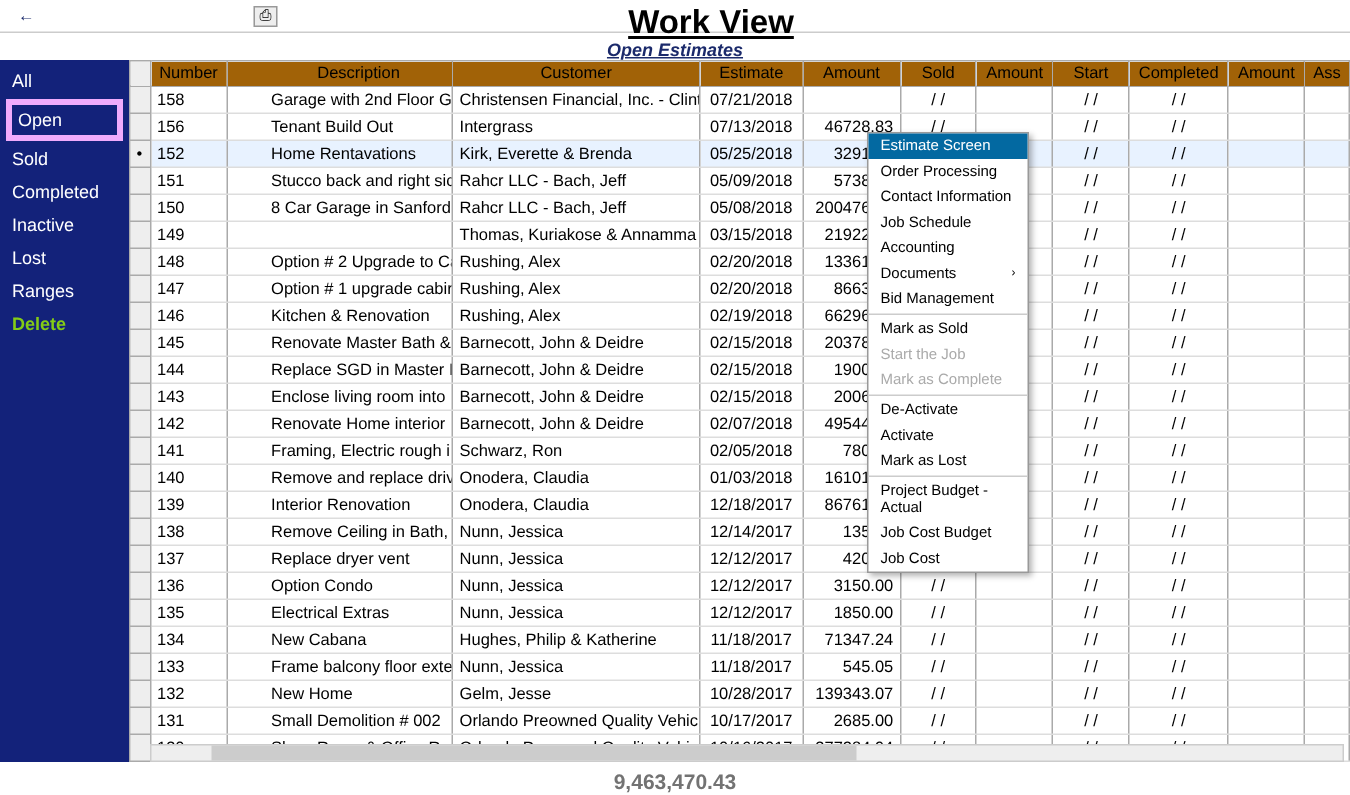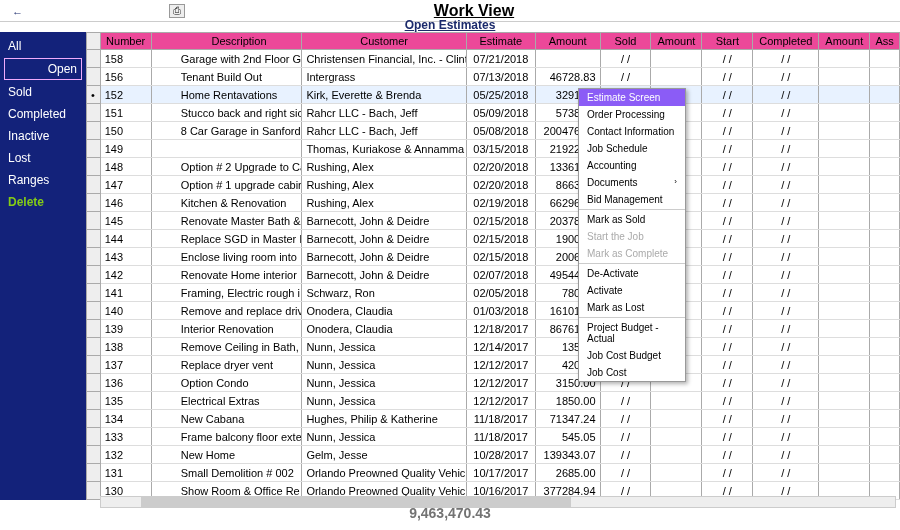--- a/index.html
+++ b/index.html
@@ -1,49 +1,49 @@
 <!DOCTYPE html>
 <html><head>
 <meta charset="utf-8">
 <style>
 * { box-sizing: border-box; margin: 0; padding: 0; }
 body { font-family: Arial, sans-serif; font-size: 11px; background: #fff; width: 900px; height: 530px; overflow: hidden; position: relative; }
 .topbar { height: 22px; display: flex; align-items: center; padding: 0 6px; border-bottom: 1px solid #ccc; }
 .back-btn { font-weight: bold; color: #1b2a6b; padding: 0 6px; cursor: pointer; }
 .print-btn { margin-left: 140px; border: 1px solid #999; background: #eee; padding: 1px 3px; line-height: 1; font-size: 10px; cursor: pointer; }
 .header { text-align: center; margin-top: -20px; }
-.title-main { font-weight: bold; font-size: 16px; color: #000; text-decoration: underline; padding-left: 48px; }
-.title-sub { font-weight: bold; font-size: 12px; color: #1b2a6b; text-decoration: underline; margin-top: -2px; }
+.title-main { font-weight: bold; font-size: 22px; color: #000; text-decoration: underline; padding-left: 48px; }
+.title-sub { font-weight: bold; font-size: 12px; color: #1b2a6b; text-decoration: underline; margin-top: -2px; font-style: italic; }
 .main { display: flex; height: calc(100% - 62px); }
 .sidebar { width: 86px; background: #13227a; color: #fff; padding: 4px; flex-shrink: 0; }
 .sidebar-item { padding: 3px 4px; margin-bottom: 2px; cursor: pointer; font-size: 12px; }
-.sidebar-item.selected { border: 1px solid #f0abfc; text-align: right; }
+.sidebar-item.selected { border: 4px solid #f0abfc; }
 .sidebar-item.danger { color: #84cc16; font-weight: bold; }
 .grid-wrap { flex: 1; overflow: auto; position: relative; }
 table { border-collapse: collapse; width: 100%; font-size: 11px; }
-th { background: #ec4899; border: 1px solid #aaa; padding: 2px 4px; font-weight: normal; text-align: center; white-space: nowrap; position: sticky; top: 0; }
+th { background: #a16207; border: 1px solid #aaa; padding: 2px 4px; font-weight: normal; text-align: center; white-space: nowrap; position: sticky; top: 0; }
 td { border-right: 1px solid #aaa; border-bottom: 1px solid #ddd; padding: 1px 4px; white-space: nowrap; overflow: hidden; }
 tbody tr { height: 18px; }
 tbody tr.sel { background: #e8f2ff; }
 .rowhead { width: 12px; background: #eee; border: 1px solid #aaa; }
 .num { text-align: right; margin-top: 11px; }
 .col-number { width: 42px; }
 .col-desc { width: 142px; max-width: 142px; padding-left: 29px; }
 .col-cust { width: 155px; max-width: 155px; }
 .col-est { width: 65px; text-align: center; }
 .col-amt { width: 60px; }
 .col-sold { width: 48px; text-align: center; }
 .col-amount2 { width: 48px; }
 .col-start { width: 48px; text-align: center; }
 .col-compl { width: 58px; text-align: center; }
 .col-amount3 { width: 48px; }
 .col-ass { width: 28px; }
 .ctx { position: absolute; left: 578px; top: 88px; width: 108px; background: #fff; border: 1px solid #999; box-shadow: 2px 2px 4px rgba(0,0,0,.3); font-size: 10px; z-index: 10; }
 .ctx-item { padding: 3px 8px; cursor: pointer; }
-.ctx-item.hl { background: #8b5cf6; color: #fff; }
+.ctx-item.hl { background: #0369a1; color: #fff; }
 .ctx-item.dis { color: #aaa; }
 .ctx-item.sub::after { content: "›"; float: right; font-size: 8px; }
 .ctx-sep { border-top: 1px solid #ccc; margin: 1px 0; }
 .footer { text-align: center; font-weight: bold; color: #737373; font-size: 14px; padding: 5px 0; }
 .hscroll { position: absolute; bottom: 22px; left: 100px; right: 4px; height: 12px; background: #eee; border: 1px solid #ccc; }
 .hscroll-thumb { position: absolute; left: 40px; width: 430px; height: 100%; background: #ccc; }
 </style>
 </head>
 <body>
 

